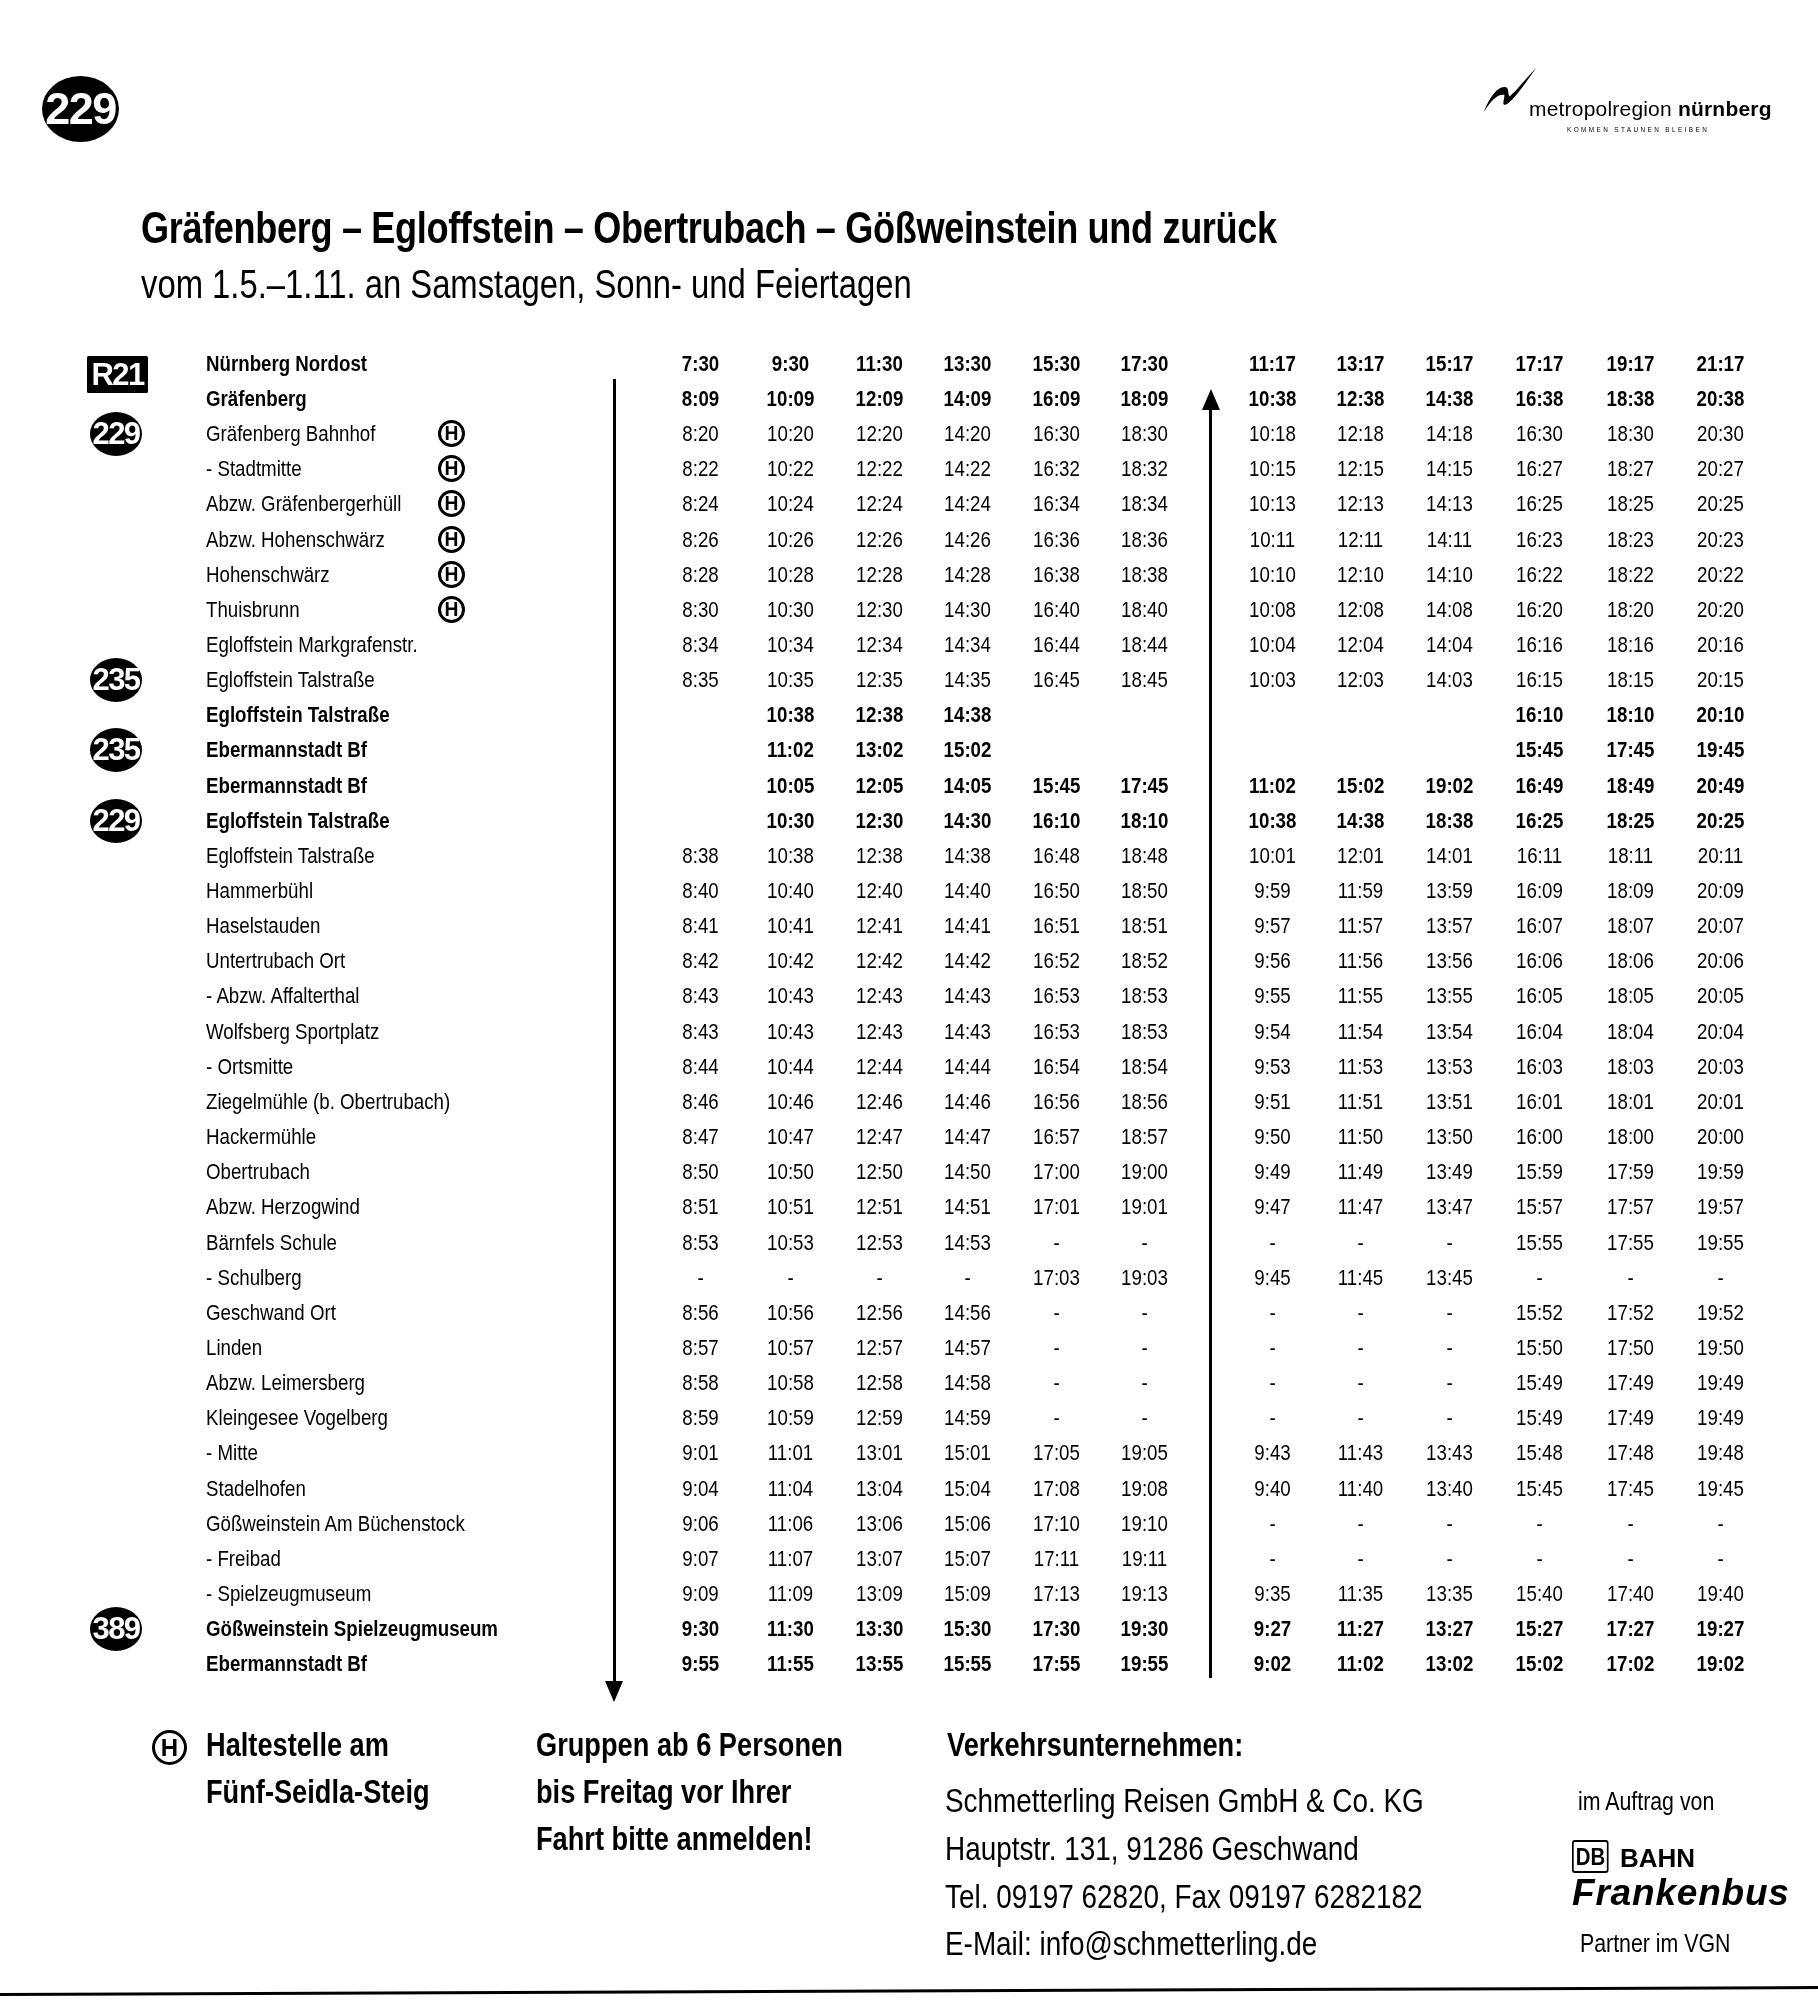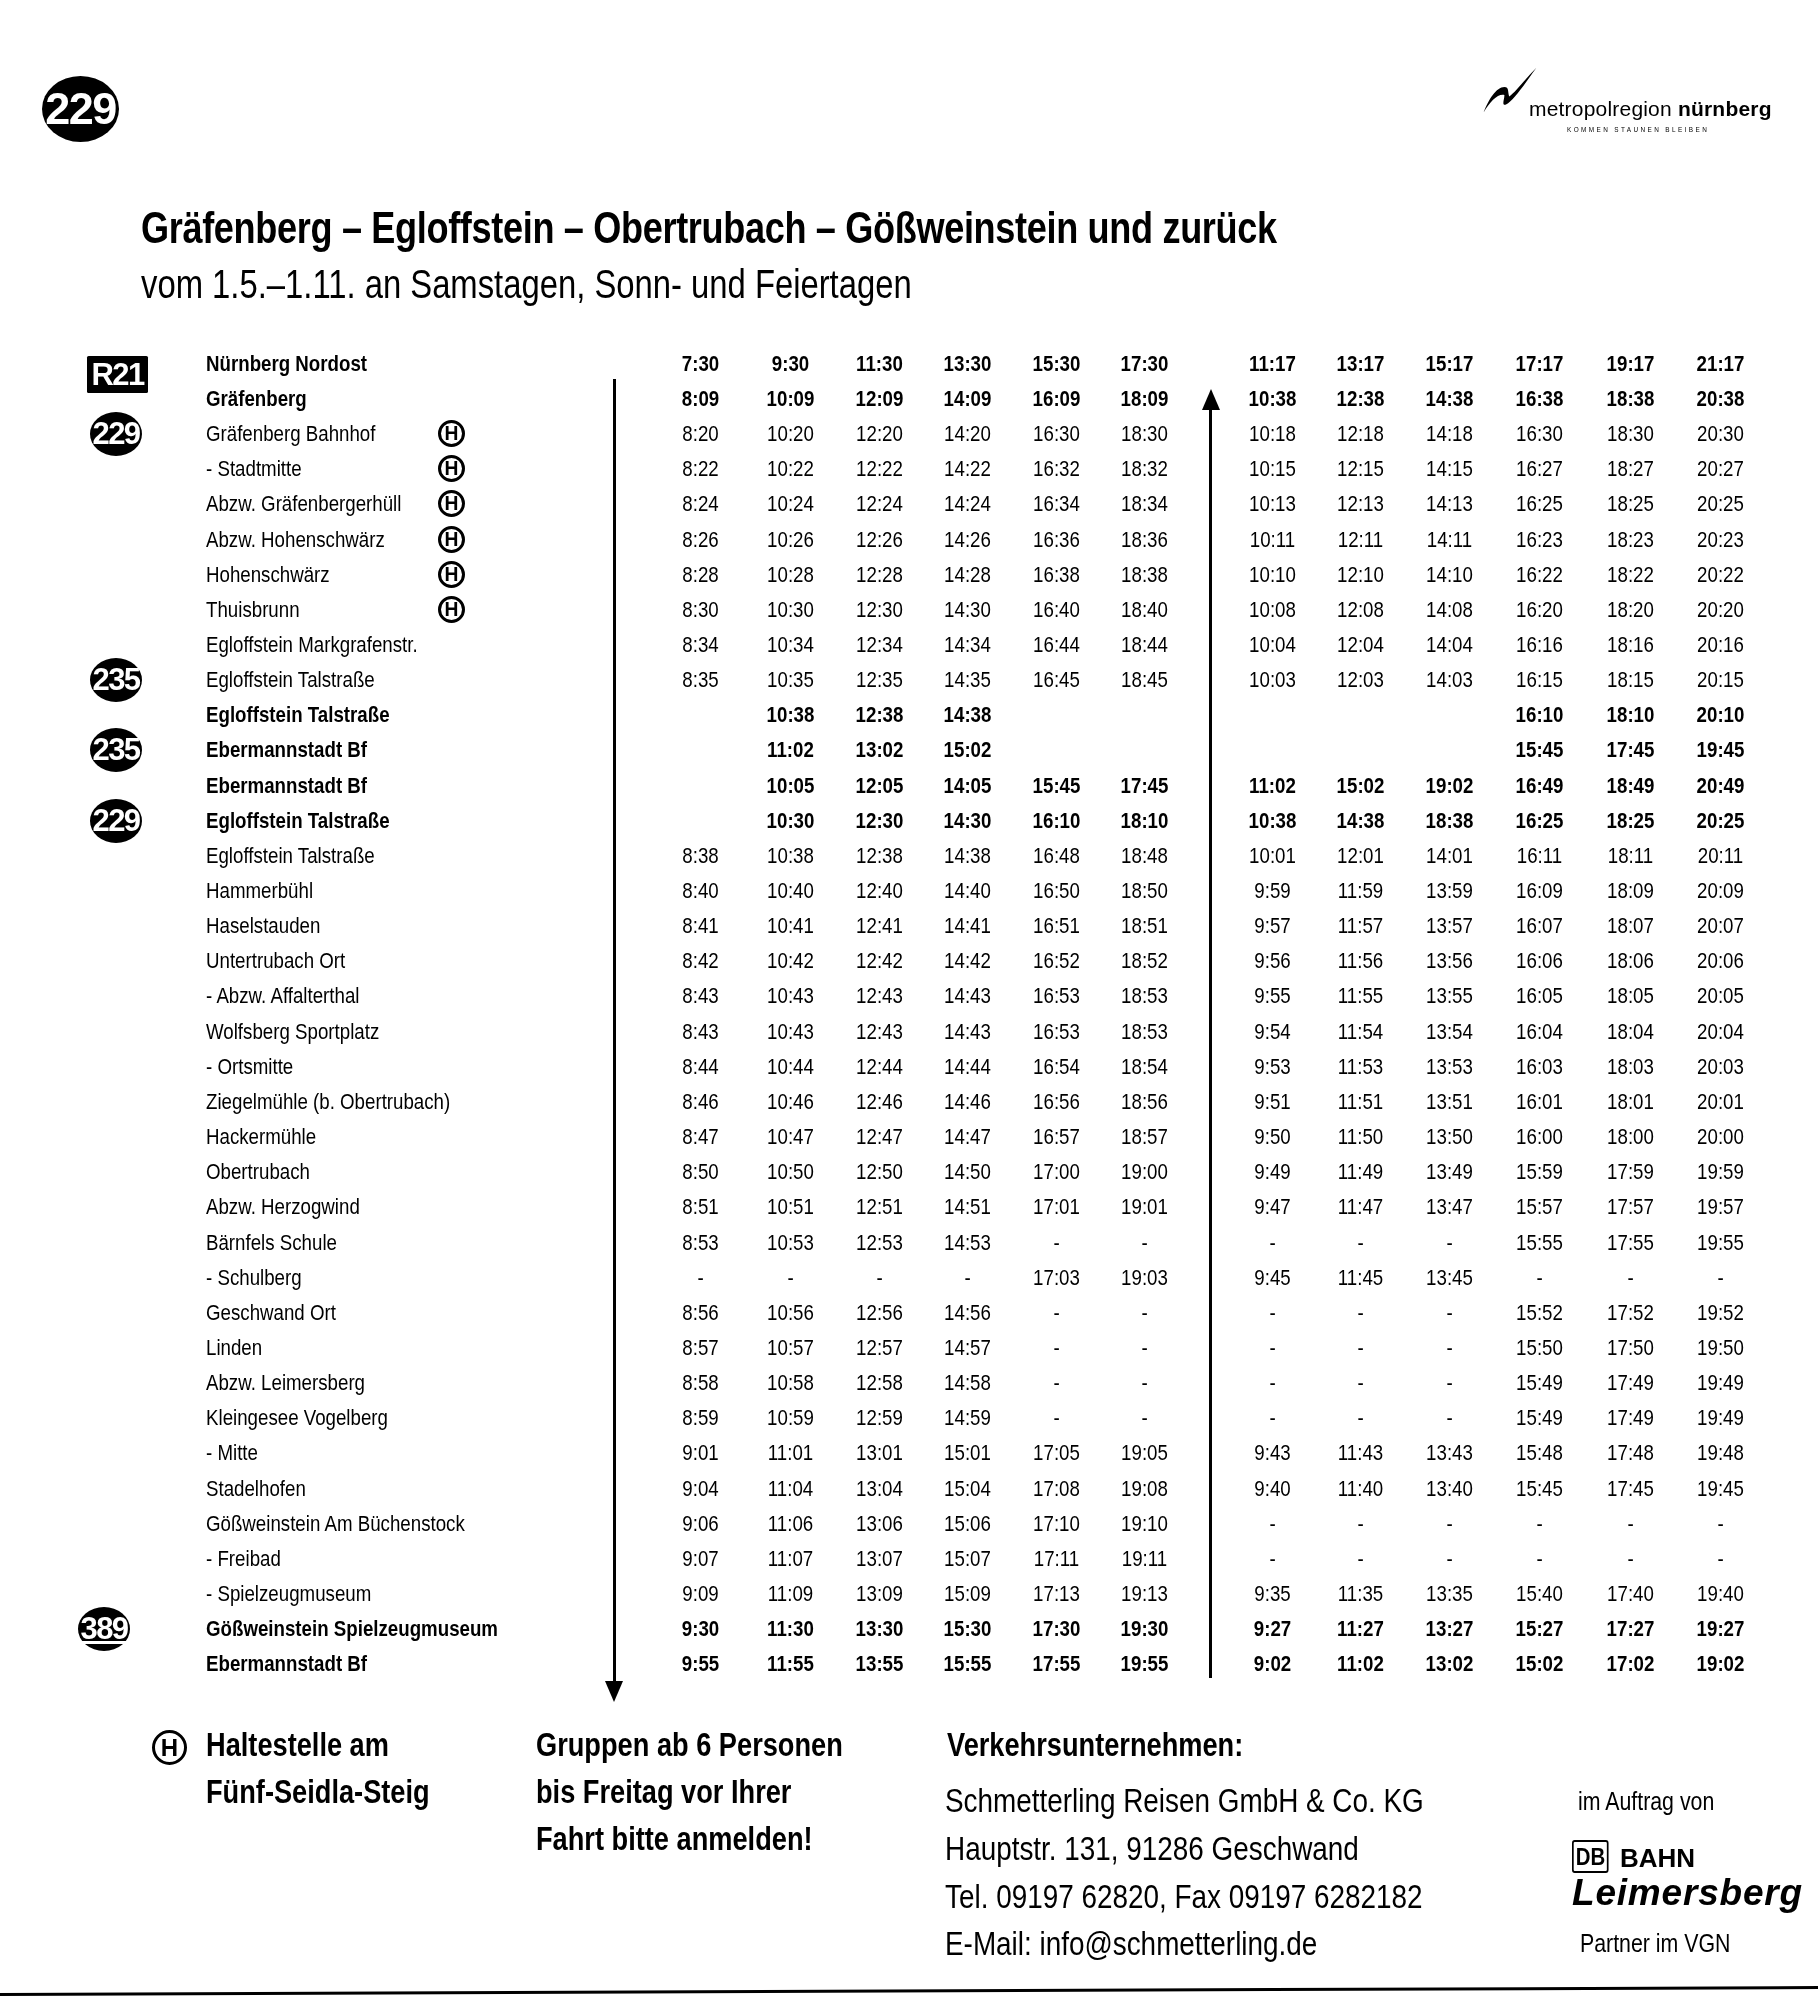--- a/index.html
+++ b/index.html
@@ -558,21 +558,21 @@
     <div class="cell bold" style="left: 1320px; top: 1650px;">11:02</div>
     <div class="cell bold" style="left: 1409px; top: 1650px;">13:02</div>
     <div class="cell bold" style="left: 1499px; top: 1650px;">15:02</div>
     <div class="cell bold" style="left: 1590px; top: 1650px;">17:02</div>
     <div class="cell bold" style="left: 1680px; top: 1650px;">19:02</div>
     <div class="route-badge route-rect" style="left: 87px; top: 356px;">R21</div>
     <div class="route-badge route-oval" style="left: 90px; top: 412px;">229</div>
     <div class="route-badge route-oval" style="left: 90px; top: 658px;">235</div>
     <div class="route-badge route-oval" style="left: 90px; top: 728px;">235</div>
     <div class="route-badge route-oval" style="left: 90px; top: 799px;">229</div>
-    <div class="route-badge route-oval" style="left: 78px; top: 1607px; text-decoration: underline;">389</div>
+    <div class="route-badge route-oval" style="left: 90px; top: 1607px;">389</div>
     <div class="vline" style="left: 613px; top: 379px; height: 1304px;"></div>
     <div class="arrow-down" style="left: 605px; top: 1681px;"></div>
     <div class="vline" style="left: 1209px; top: 407px; height: 1271px;"></div>
     <div class="arrow-up" style="left: 1202px; top: 389px;"></div>
   </div>
 
 <div class="h-icon" style="left:152px;top:1730px;width:35px;height:35px;font-size:24px;">H</div>
 <div class="foot-bold" style="left:206px;top:1721px;">Haltestelle am</div>
 <div class="foot-bold" style="left:206px;top:1768px;">Fünf-Seidla-Steig</div>
 
@@ -582,17 +582,17 @@
 
 <div class="foot-bold" style="left:947px;top:1721px;">Verkehrsunternehmen:</div>
 <div class="foot-reg" style="left:945px;top:1777px;">Schmetterling Reisen GmbH &amp; Co. KG</div>
 <div class="foot-reg" style="left:945px;top:1825px;">Hauptstr. 131, 91286 Geschwand</div>
 <div class="foot-reg" style="left:945px;top:1873px;">Tel. 09197 62820, Fax 09197 6282182</div>
 <div class="foot-reg" style="left:945px;top:1920px;">E-Mail: info@schmetterling.de</div>
 
 <div class="small-reg" style="left:1578px;top:1786px;">im Auftrag von</div>
 <div id="db-box">DB</div>
 <div id="bahn">BAHN</div>
-<div id="frankenbus">Leimersberg</div>
+<div id="frankenbus">Frankenbus</div>
 <div class="small-reg" style="left:1580px;top:1928px;">Partner im VGN</div>
 
 <div id="bottom-rule"></div>
 
 
 </body></html>

